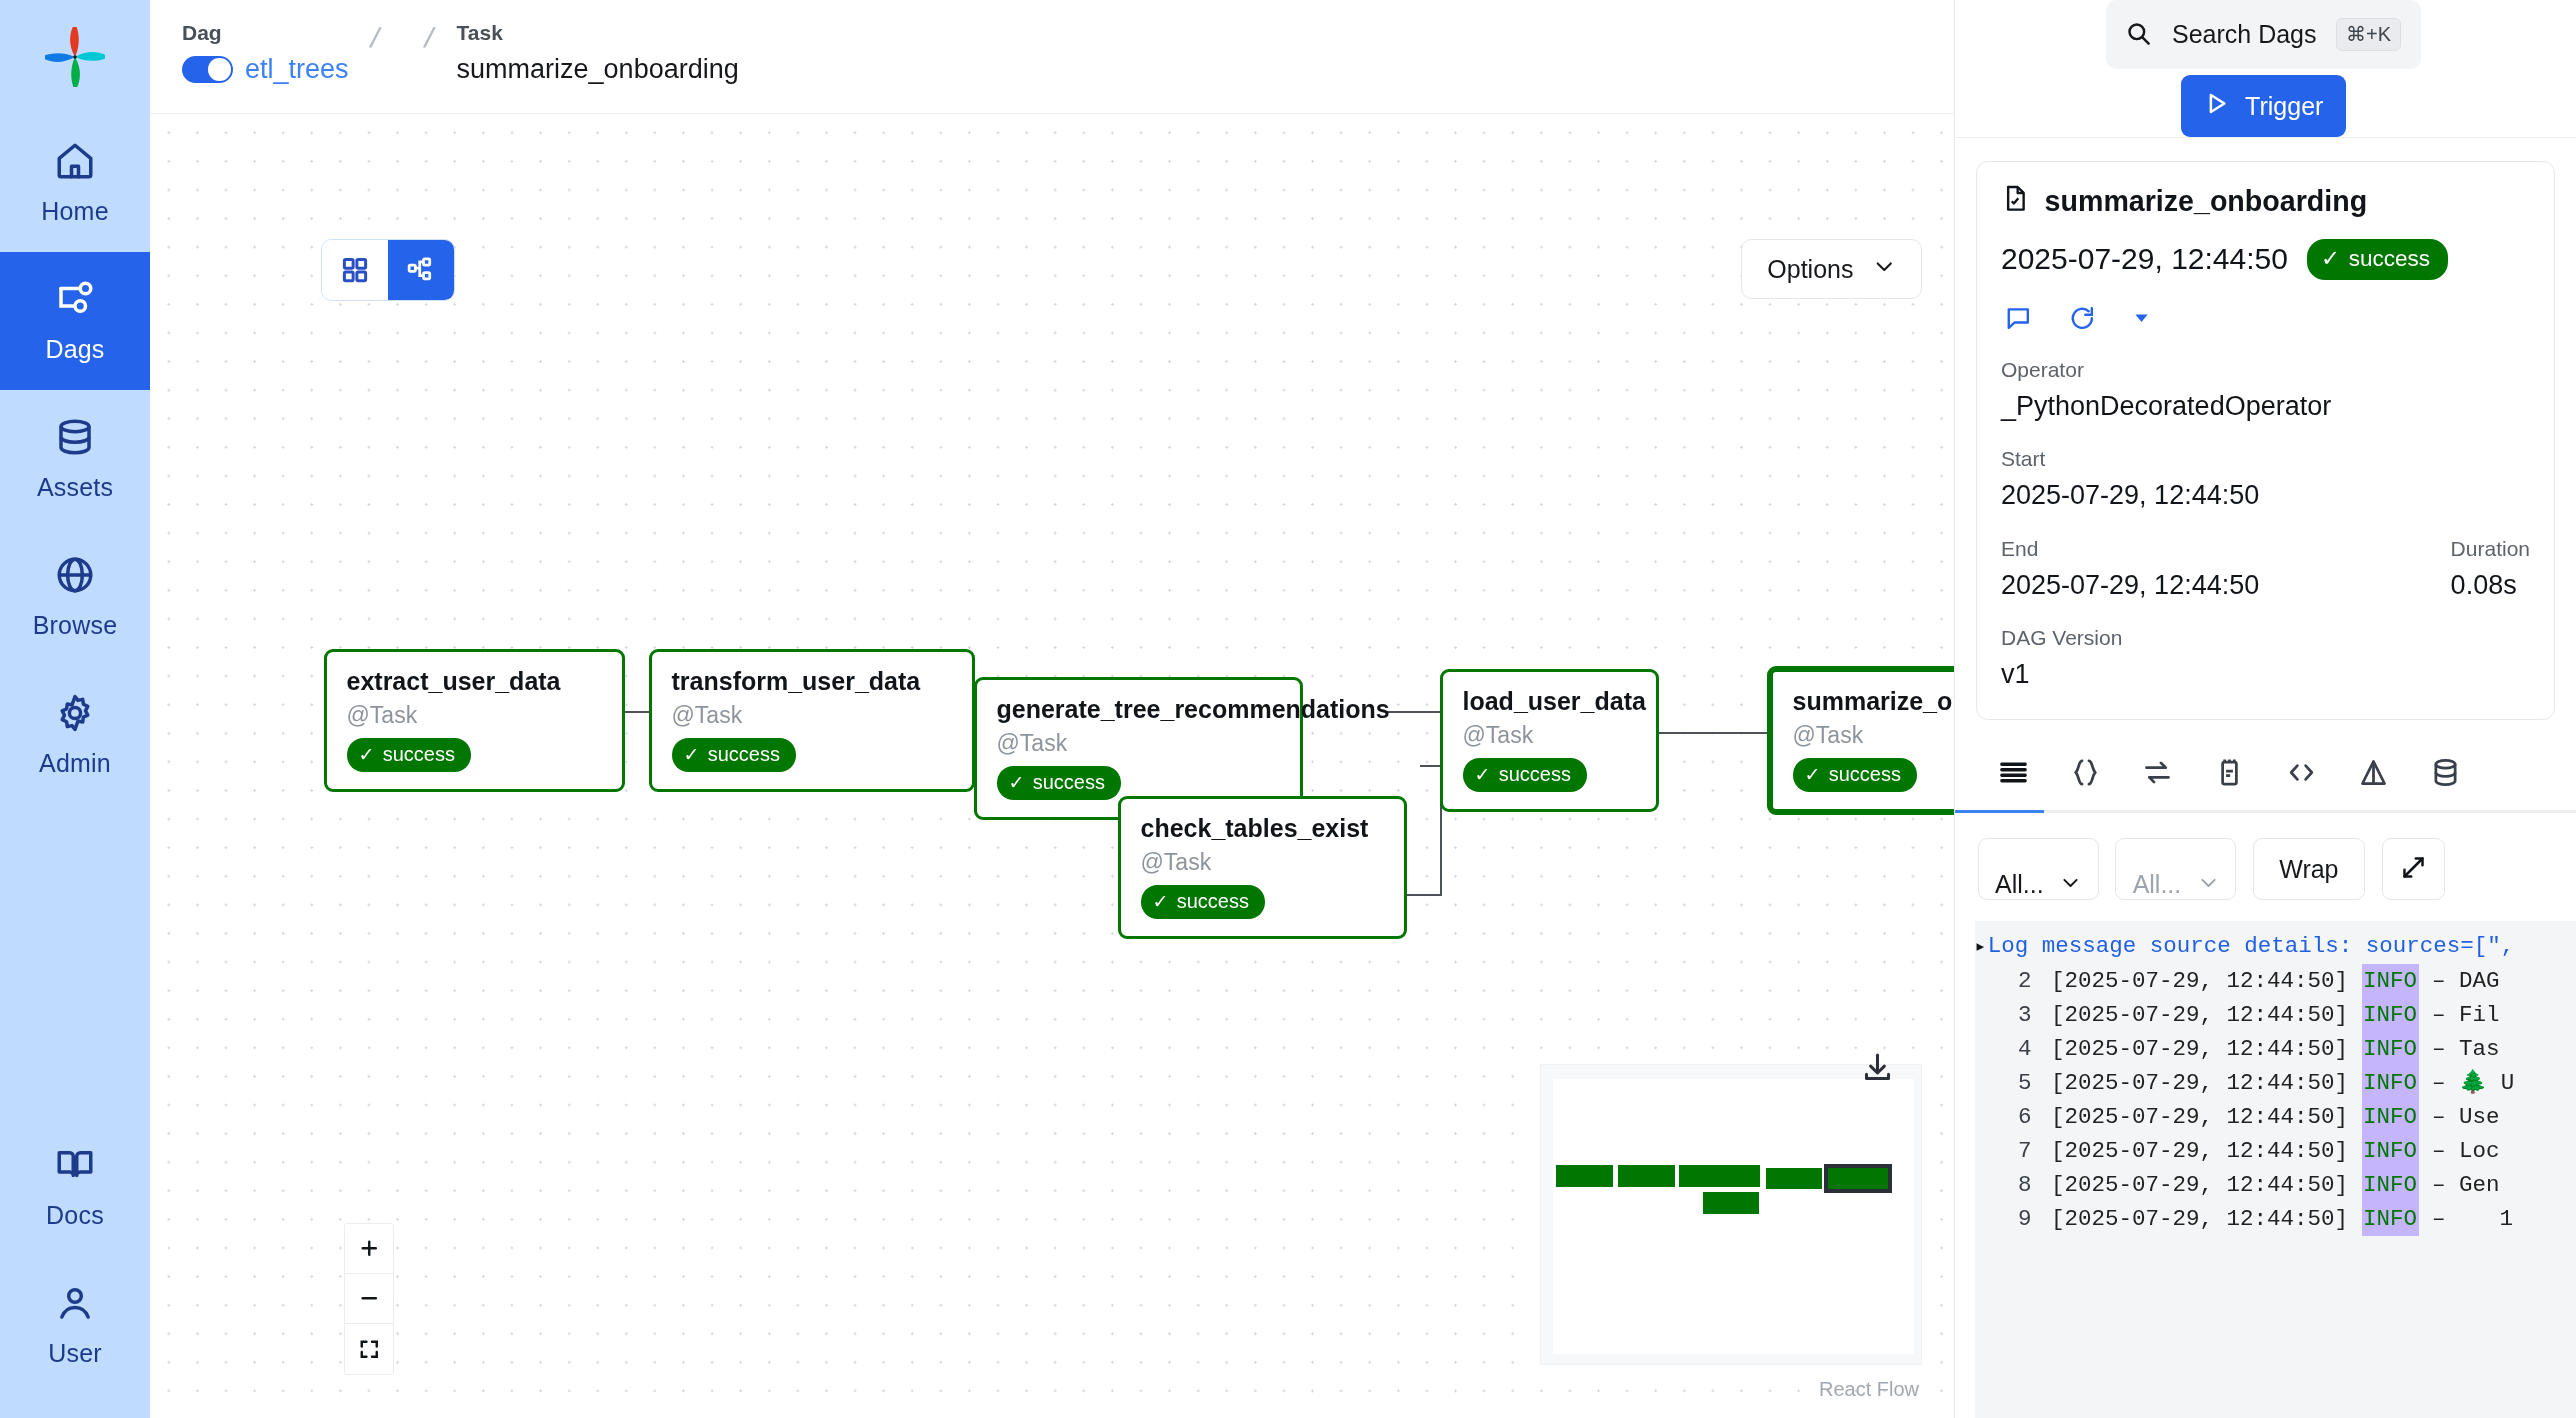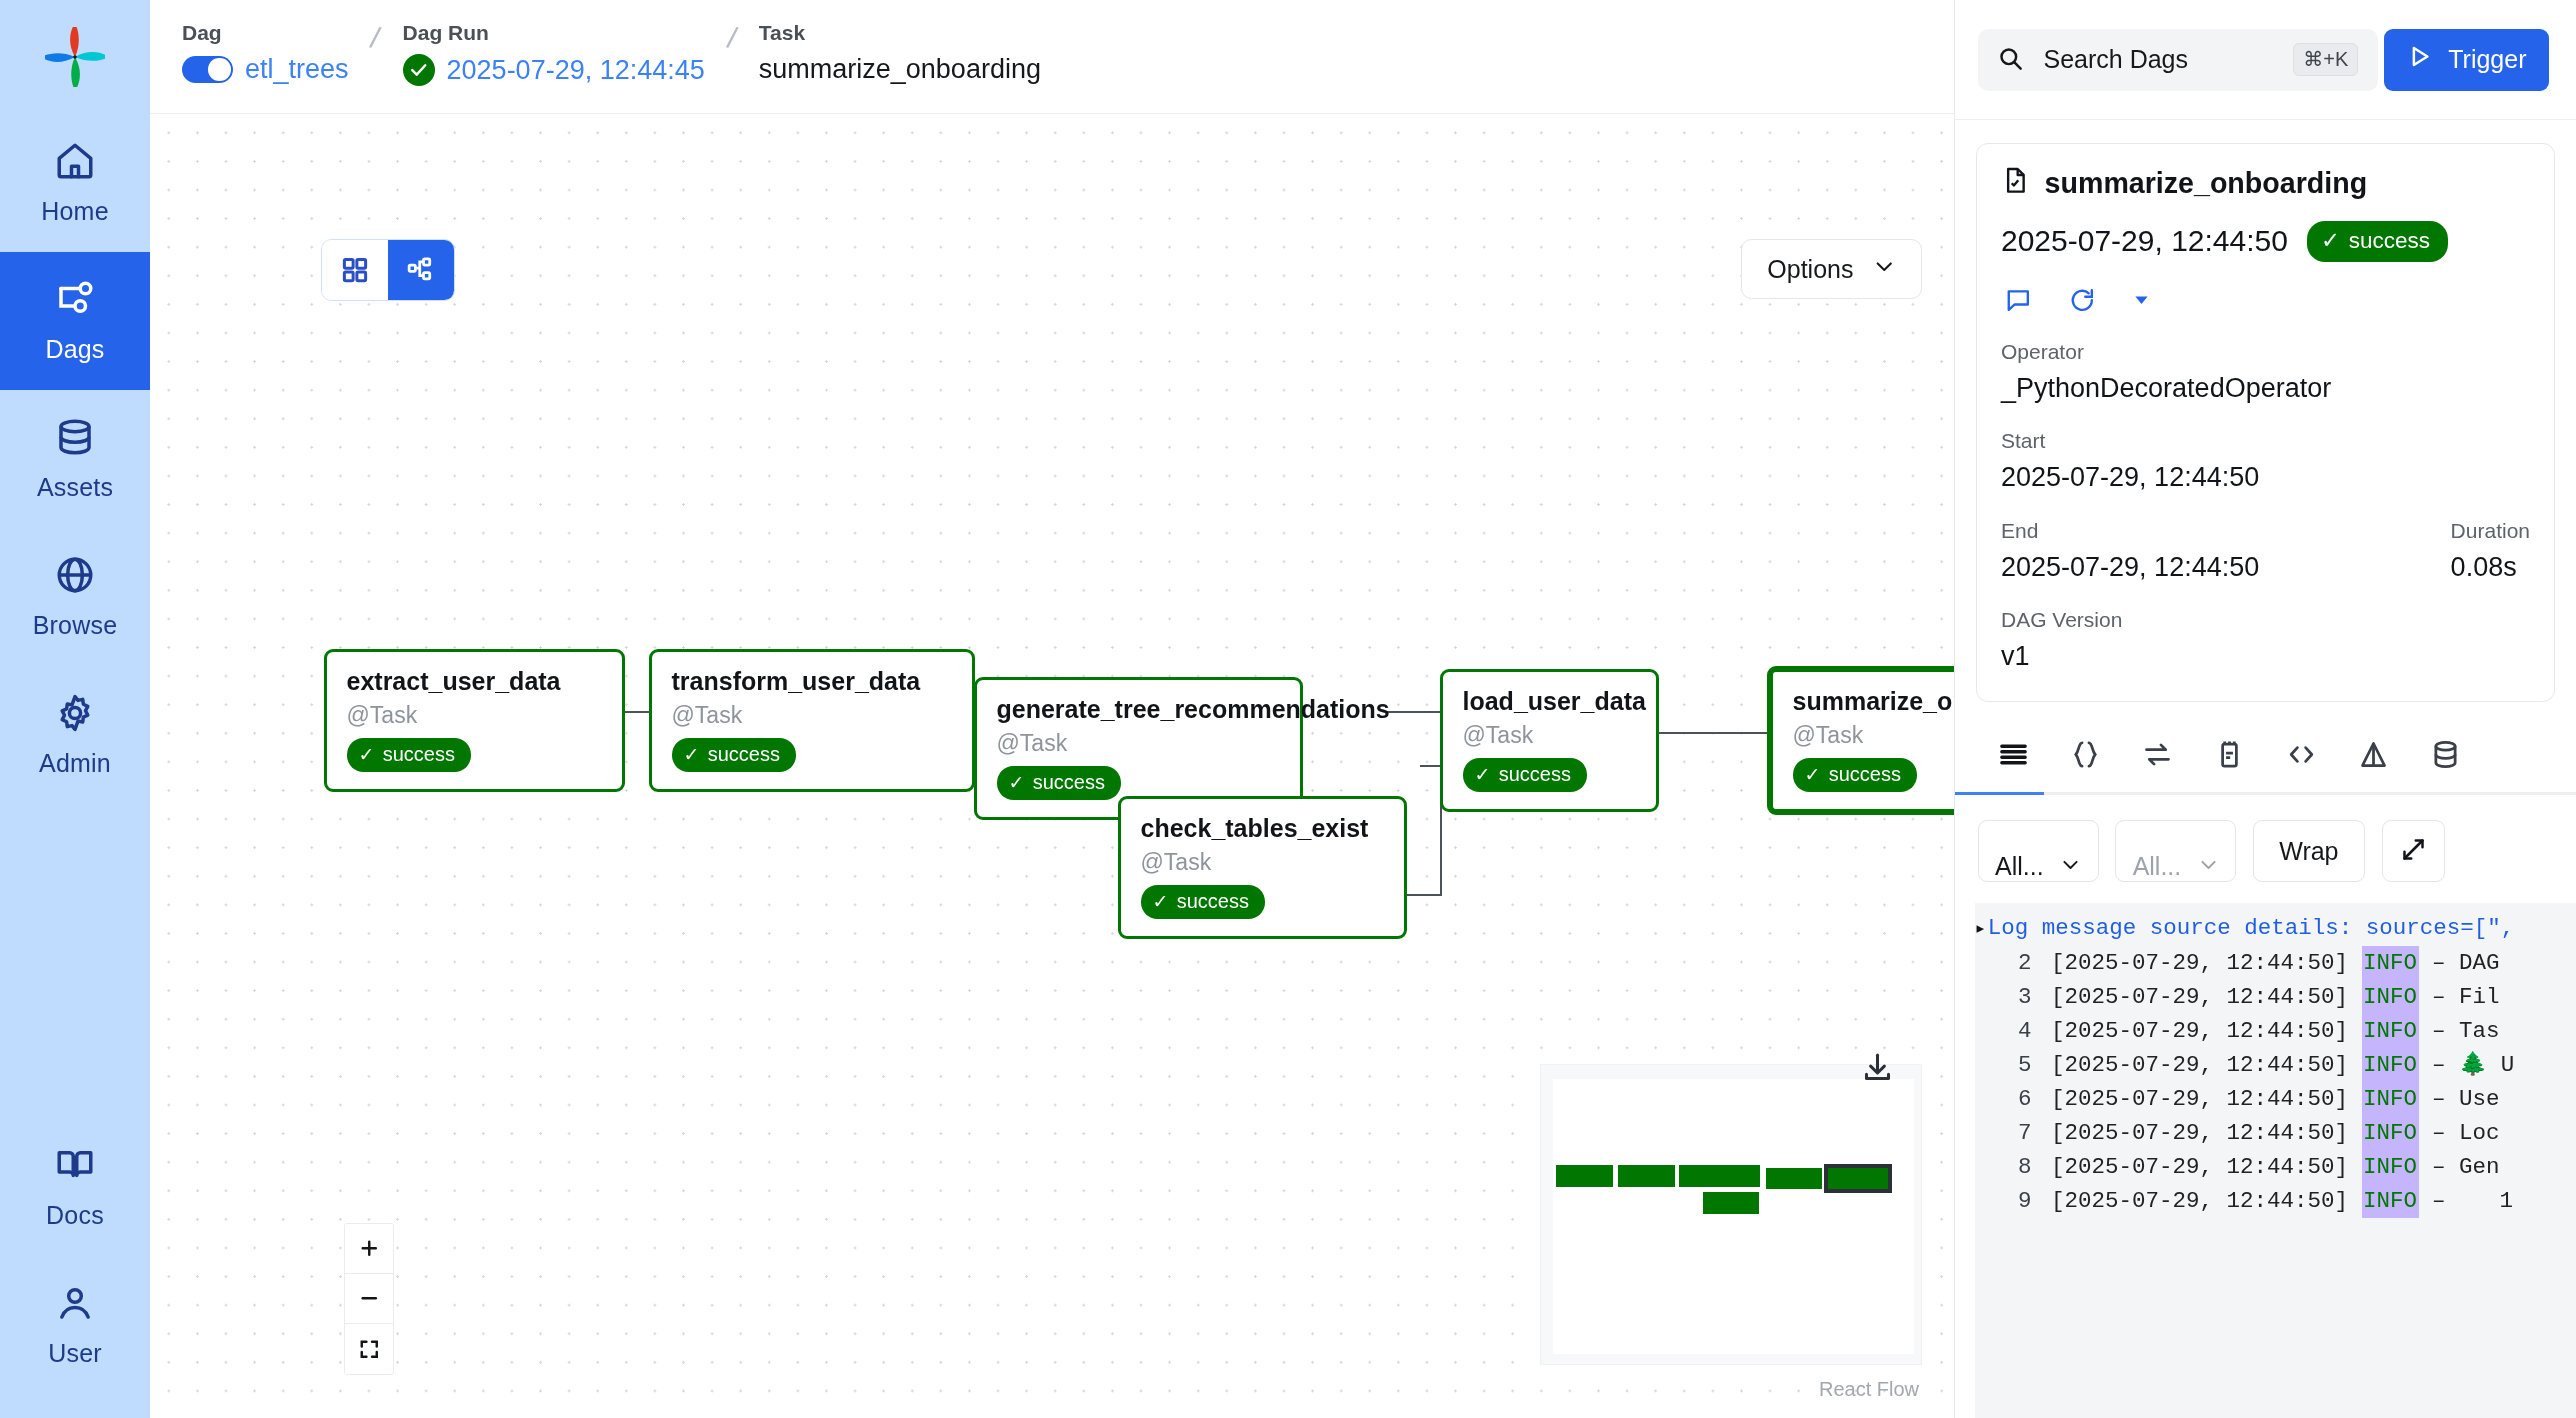--- a/index.html
+++ b/index.html
@@ -133,22 +133,22 @@
     font-size: 20px; color: #a2a8af; z-index: 7;
   }
 
   
   #rightpanel {
     flex: 0 0 622px; width: 622px; height: 100%;
     border-left: 0.8px solid #e6e8eb; display: flex; flex-direction: column;
     background: #fff; min-width: 0;
   }
   #rp-top {
-    height: 120px; display: flex; align-items: center; gap: 6px;
-    padding: 0 27px 0 22.5px; border-bottom: 0.8px solid #edf0f3;
+    height: 138px; display: flex; align-items: center; gap: 6px;
+    padding: 0 27px 0 22.5px; border-bottom: 0.8px solid #edf0f3; flex-direction: column;
   }
   .search-box {
     flex: 1 1 auto; height: 62px; background: #f3f4f6; border-radius: 10.5px;
     display: flex; align-items: center; gap: 19.5px; padding: 0 19.5px; cursor: text;
   }
   .search-text { font-size: 25px; color: #16181c; flex: 1 1 auto; }
   .kbd {
     background: #e9ebee; border: 0.8px solid #dcdfe3; border-radius: 6px;
     font-size: 20px; color: #3f454c; padding: 3px 9px 4.5px;
   }
@@ -320,31 +320,20 @@
         <div class="crumb-value">
           <span class="toggle-pill"></span>
           <span class="crumb-link">etl_trees</span>
         </div>
       </div>
 
       <div class="crumb-sep">
           <span>/</span>
         </div>
 
-      <div class="crumb">
-        <div class="crumb-label">Dag Run</div>
-        <div class="crumb-value">
-          <span class="run-check">
-            <svg width="19.5" height="19.5" viewBox="0 0 24 24" fill="none" stroke="#fff" stroke-width="3" stroke-linecap="round" stroke-linejoin="round">
-                <path d="M4 12.5 9.5 18 20 6.5"></path>
-              </svg>
-          </span>
-          <span class="crumb-link">2025-07-29, 12:44:45</span>
-        </div>
-      </div>
 
       <div class="crumb-sep">
           <span>/</span>
         </div>
 
       <div class="crumb">
         <div class="crumb-label">Task</div>
         <div class="crumb-value">
           <span class="crumb-plain">summarize_onboarding</span>
         </div>

